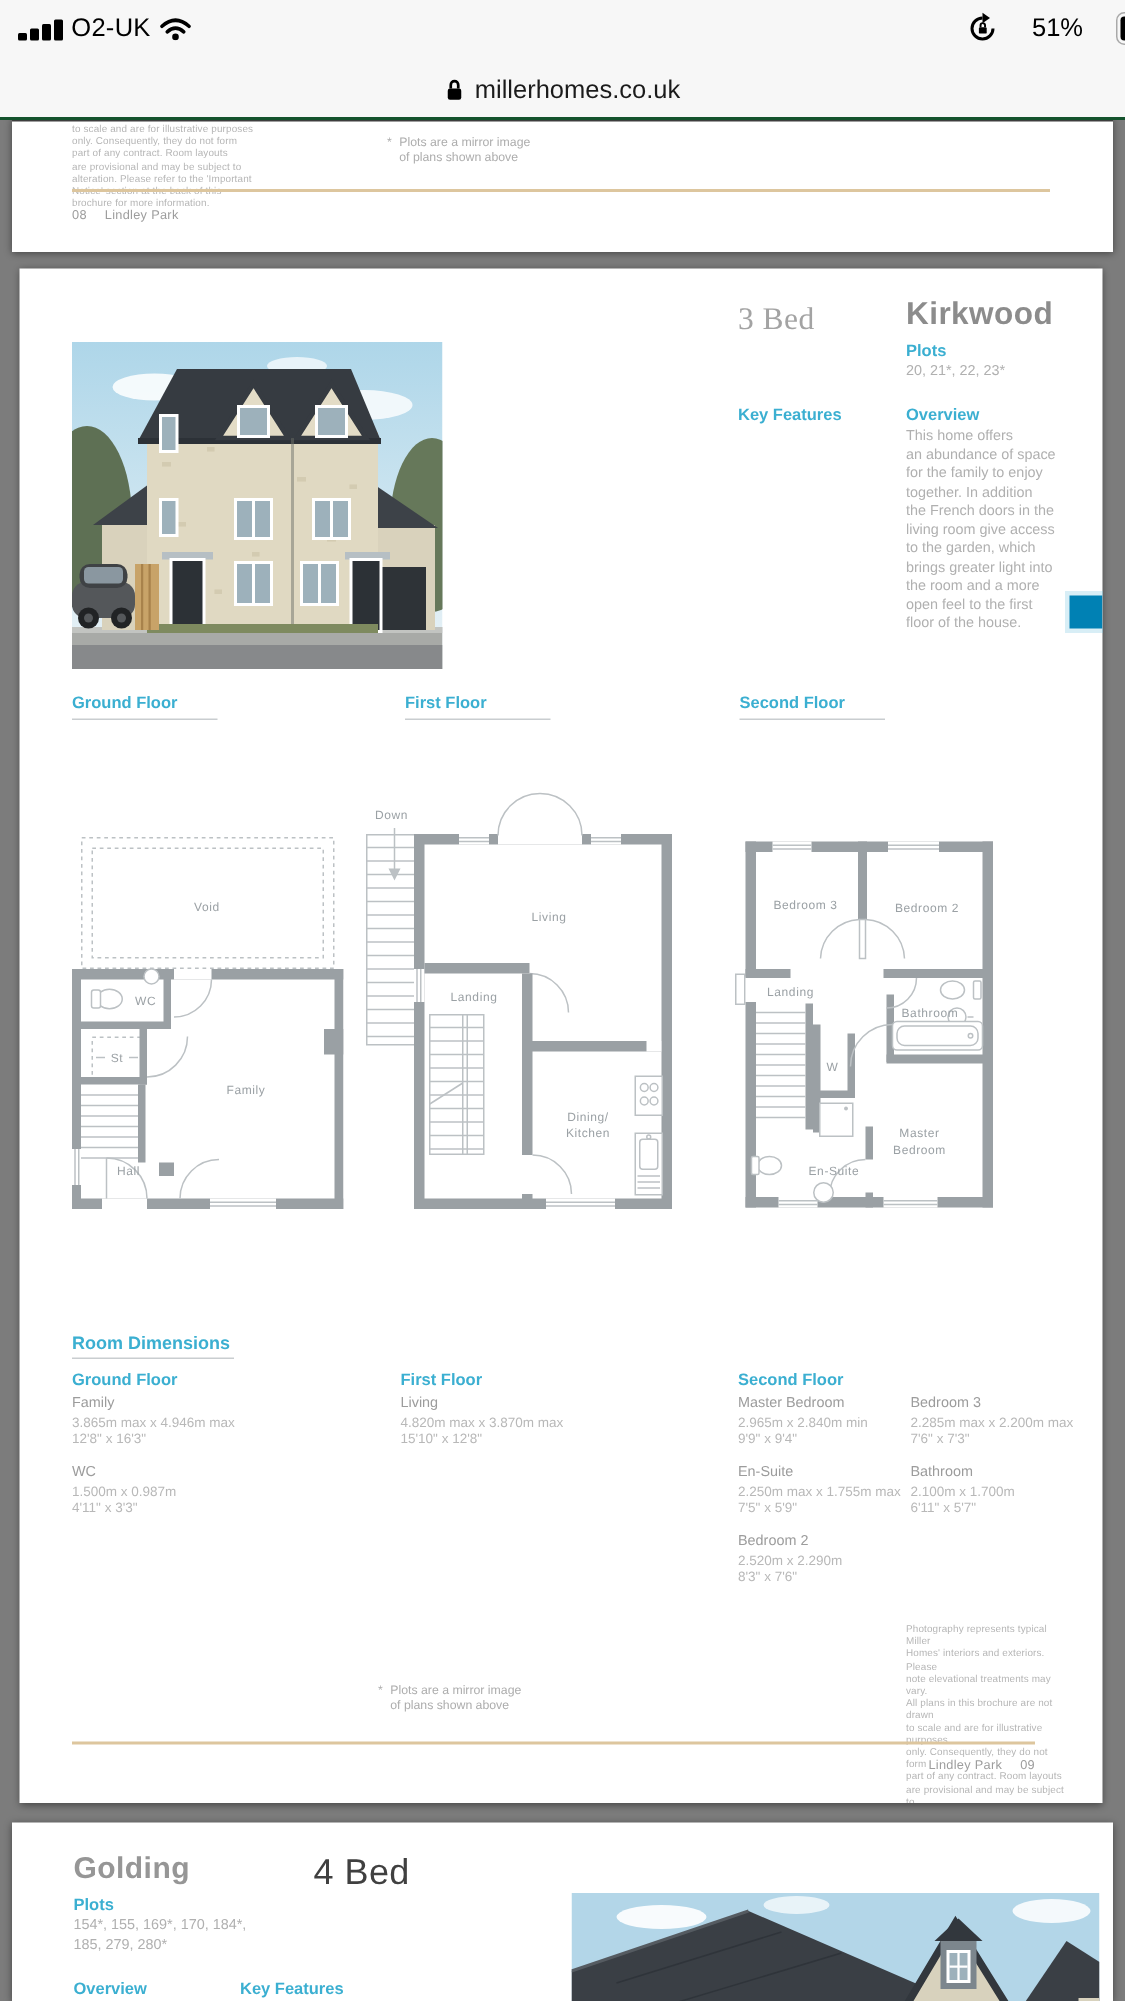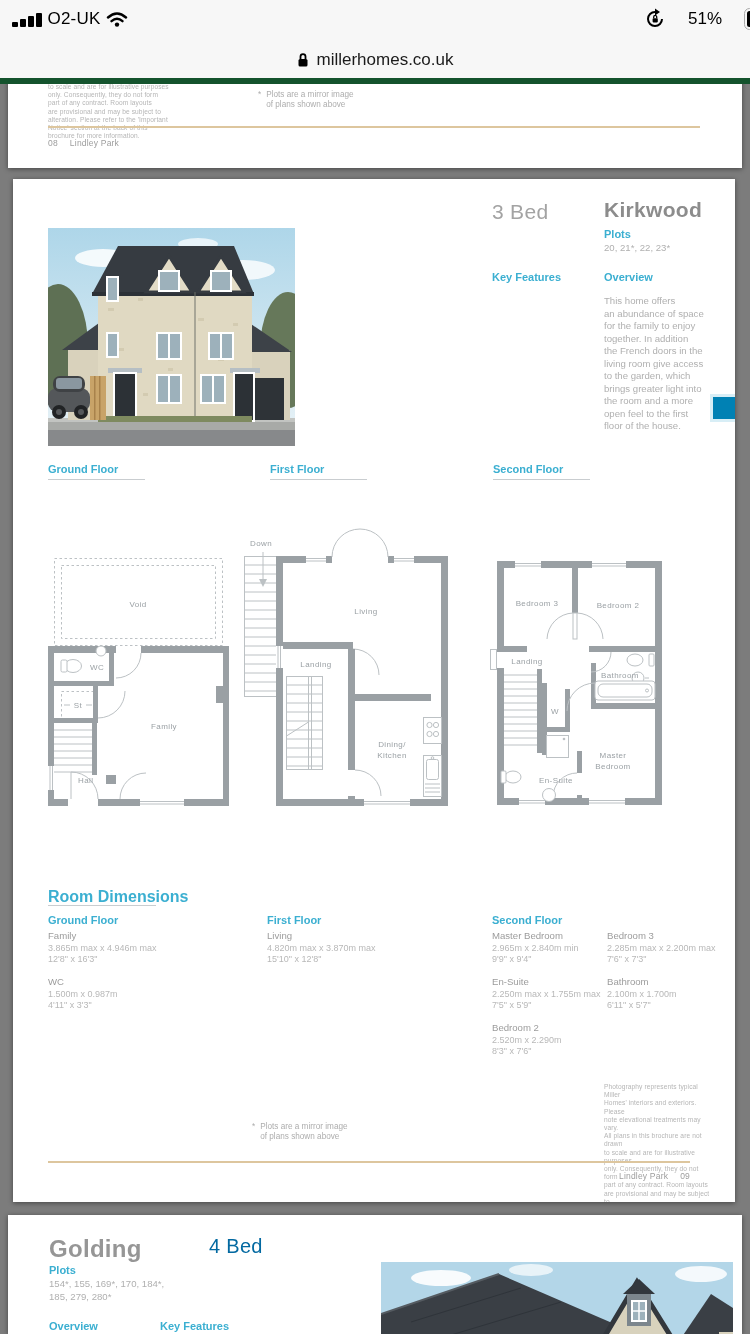--- a/index.html
+++ b/index.html
@@ -11,21 +11,21 @@
   .sig{display:flex;align-items:flex-end;gap:2.5px;height:16px;}
   .sig span{display:block;width:5.5px;background:#000;border-radius:1px;}
   .carrier{font-size:17px;color:#000;letter-spacing:.2px;}
   .sb-time{position:absolute;left:0;right:0;top:9px;text-align:center;font-size:17px;font-weight:bold;color:#000;}
   .sb-right{position:absolute;right:10px;top:8px;display:flex;align-items:center;gap:22px;}
   .pct{font-size:17px;color:#000;}
   .batt{position:relative;width:40px;height:20px;border:1.5px solid #a9a9a9;border-radius:5.5px;}
   .batt-fill{position:absolute;left:2px;top:2px;bottom:2px;width:51%;background:#000;border-radius:2.5px;}
   .batt-nub{position:absolute;right:-5px;top:5.5px;width:3px;height:9px;background:#a9a9a9;border-radius:0 3px 3px 0;}
   .urlbar{position:absolute;top:42px;left:0;width:750px;height:36px;background:#f7f7f7;z-index:10;
-          display:flex;align-items:center;justify-content:center;gap:8px;border-bottom:6px solid #14532d;}
+          display:flex;align-items:center;justify-content:center;gap:8px;border-bottom:2px solid #14532d;}
   .urltext{font-size:17px;color:#1b1b1b;}
   
   .content{position:absolute;top:78px;left:0;width:750px;height:1256px;background:#7c7c7c;}
   .page{position:absolute;background:#fff;box-shadow:0 1px 5px rgba(0,0,0,.45);overflow:hidden;}
   .page-prev{left:8px;top:0;width:734px;height:90px;}
   .page-main{left:13px;top:101px;width:722px;height:1023px;}
   .page-next{left:8px;top:1137px;width:734px;height:119px;}
   .dark-edge{position:absolute;top:0;left:0;width:100%;height:3px;background:#3e3e3e;}
   .fine{font-size:6.6px;line-height:8.2px;color:#b6b6b6;white-space:pre-line;letter-spacing:.1px;}
   .mirror{position:absolute;display:flex;gap:5px;font-size:8.2px;line-height:10px;color:#adadad;}
@@ -41,28 +41,28 @@
   .bluetab{position:absolute;right:0;width:22px;height:22px;background:#0081b4;border:3px solid #d8eef6;border-right:none;}
   .floorhead{position:absolute;font-size:11px;}
   .underline{position:absolute;height:1px;background:#c9cdd0;}
   .plan{position:absolute;}
   .wall{fill:#9aa0a4;}
   .thin{fill:none;stroke:#bcc1c4;stroke-width:1;}
   .dash{stroke-dasharray:2.5 2.5;}
   .white{fill:#fff;}
   .fixture{fill:#fff;stroke:#bcc1c4;stroke-width:1;}
   .plan-label{font-size:8px;fill:#9ba1a5;letter-spacing:.4px;font-family:"Liberation Sans",sans-serif;}
-  .dims-title{position:absolute;font-size:16px;}
+  .dims-title{position:absolute;font-size:12px;}
   .dimcol{position:absolute;}
   .dimhead{font-size:11px;color:#3bafd1;font-weight:bold;height:16px;}
   .dimentry{margin-bottom:11px;}
   .dim-room{font-size:9.6px;color:#9c9c9c;margin-bottom:2px;}
   .dim-val{font-size:9px;color:#b8b8b8;line-height:11px;}
-  .nexthome{position:absolute;font-size:24px;font-weight:bold;color:#969696;letter-spacing:.3px;}
-  .nextbeds{position:absolute;font-size:20px;color:#0369a1;letter-spacing:.3px;}
+  .nexthome{position:absolute;font-size:20px;font-weight:bold;color:#969696;letter-spacing:.3px;}
+  .nextbeds{position:absolute;font-size:24px;color:#404040;letter-spacing:.3px;}
 </style>
 </head>
 <body>
 
 <div class="screen">
 
   <div class="statusbar">
     <div class="sb-left">
       <div class="sig">
         <span style="height:5px"></span>
@@ -190,28 +190,28 @@
           <rect x="51" y="148" width="1.5" height="44" fill="#a8824b"></rect>
         <rect x="0" y="160" width="42" height="24" rx="9" fill="#54575a"></rect>
         <rect x="5" y="148" width="32" height="16" rx="7" fill="#3f4245"></rect>
         <rect x="8" y="150" width="26" height="11" rx="3" fill="#8a97a0"></rect>
         <circle cx="11" cy="184" r="7" fill="#212325"></circle>
           <circle cx="33" cy="184" r="7" fill="#212325"></circle>
         <circle cx="11" cy="184" r="3" fill="#55585b"></circle>
           <circle cx="33" cy="184" r="3" fill="#55585b"></circle>
       </svg>
 
-      <div class="bedcount" style="left:479px;top:21px;">3 Bed</div>
+      <div class="bedcount" style="left:479px;top:21px;font-family:Liberation Serif, serif;">3 Bed</div>
       <div class="homename" style="left:591px;top:19px;">Kirkwood</div>
       <div class="lbl-sm h-blue" style="left:591px;top:49px;">Plots</div>
       <div class="txt-sm" style="left:591px;top:63px;">20, 21*, 22, 23*</div>
 
       <div class="lbl-sm h-blue" style="left:479px;top:92px;">Key Features</div>
       <div class="lbl-sm h-blue" style="left:591px;top:92px;">Overview</div>
-      <div class="txt-sm" style="left:591px;top:116px;width:115px;">This home offers
+      <div class="txt-sm" style="left:591px;top:106px;width:115px;">This home offers
 an abundance of space
 for the family to enjoy
 together. In addition
 the French doors in the
 living room give access
 to the garden, which
 brings greater light into
 the room and a more
 open feel to the first
 floor of the house.</div>

